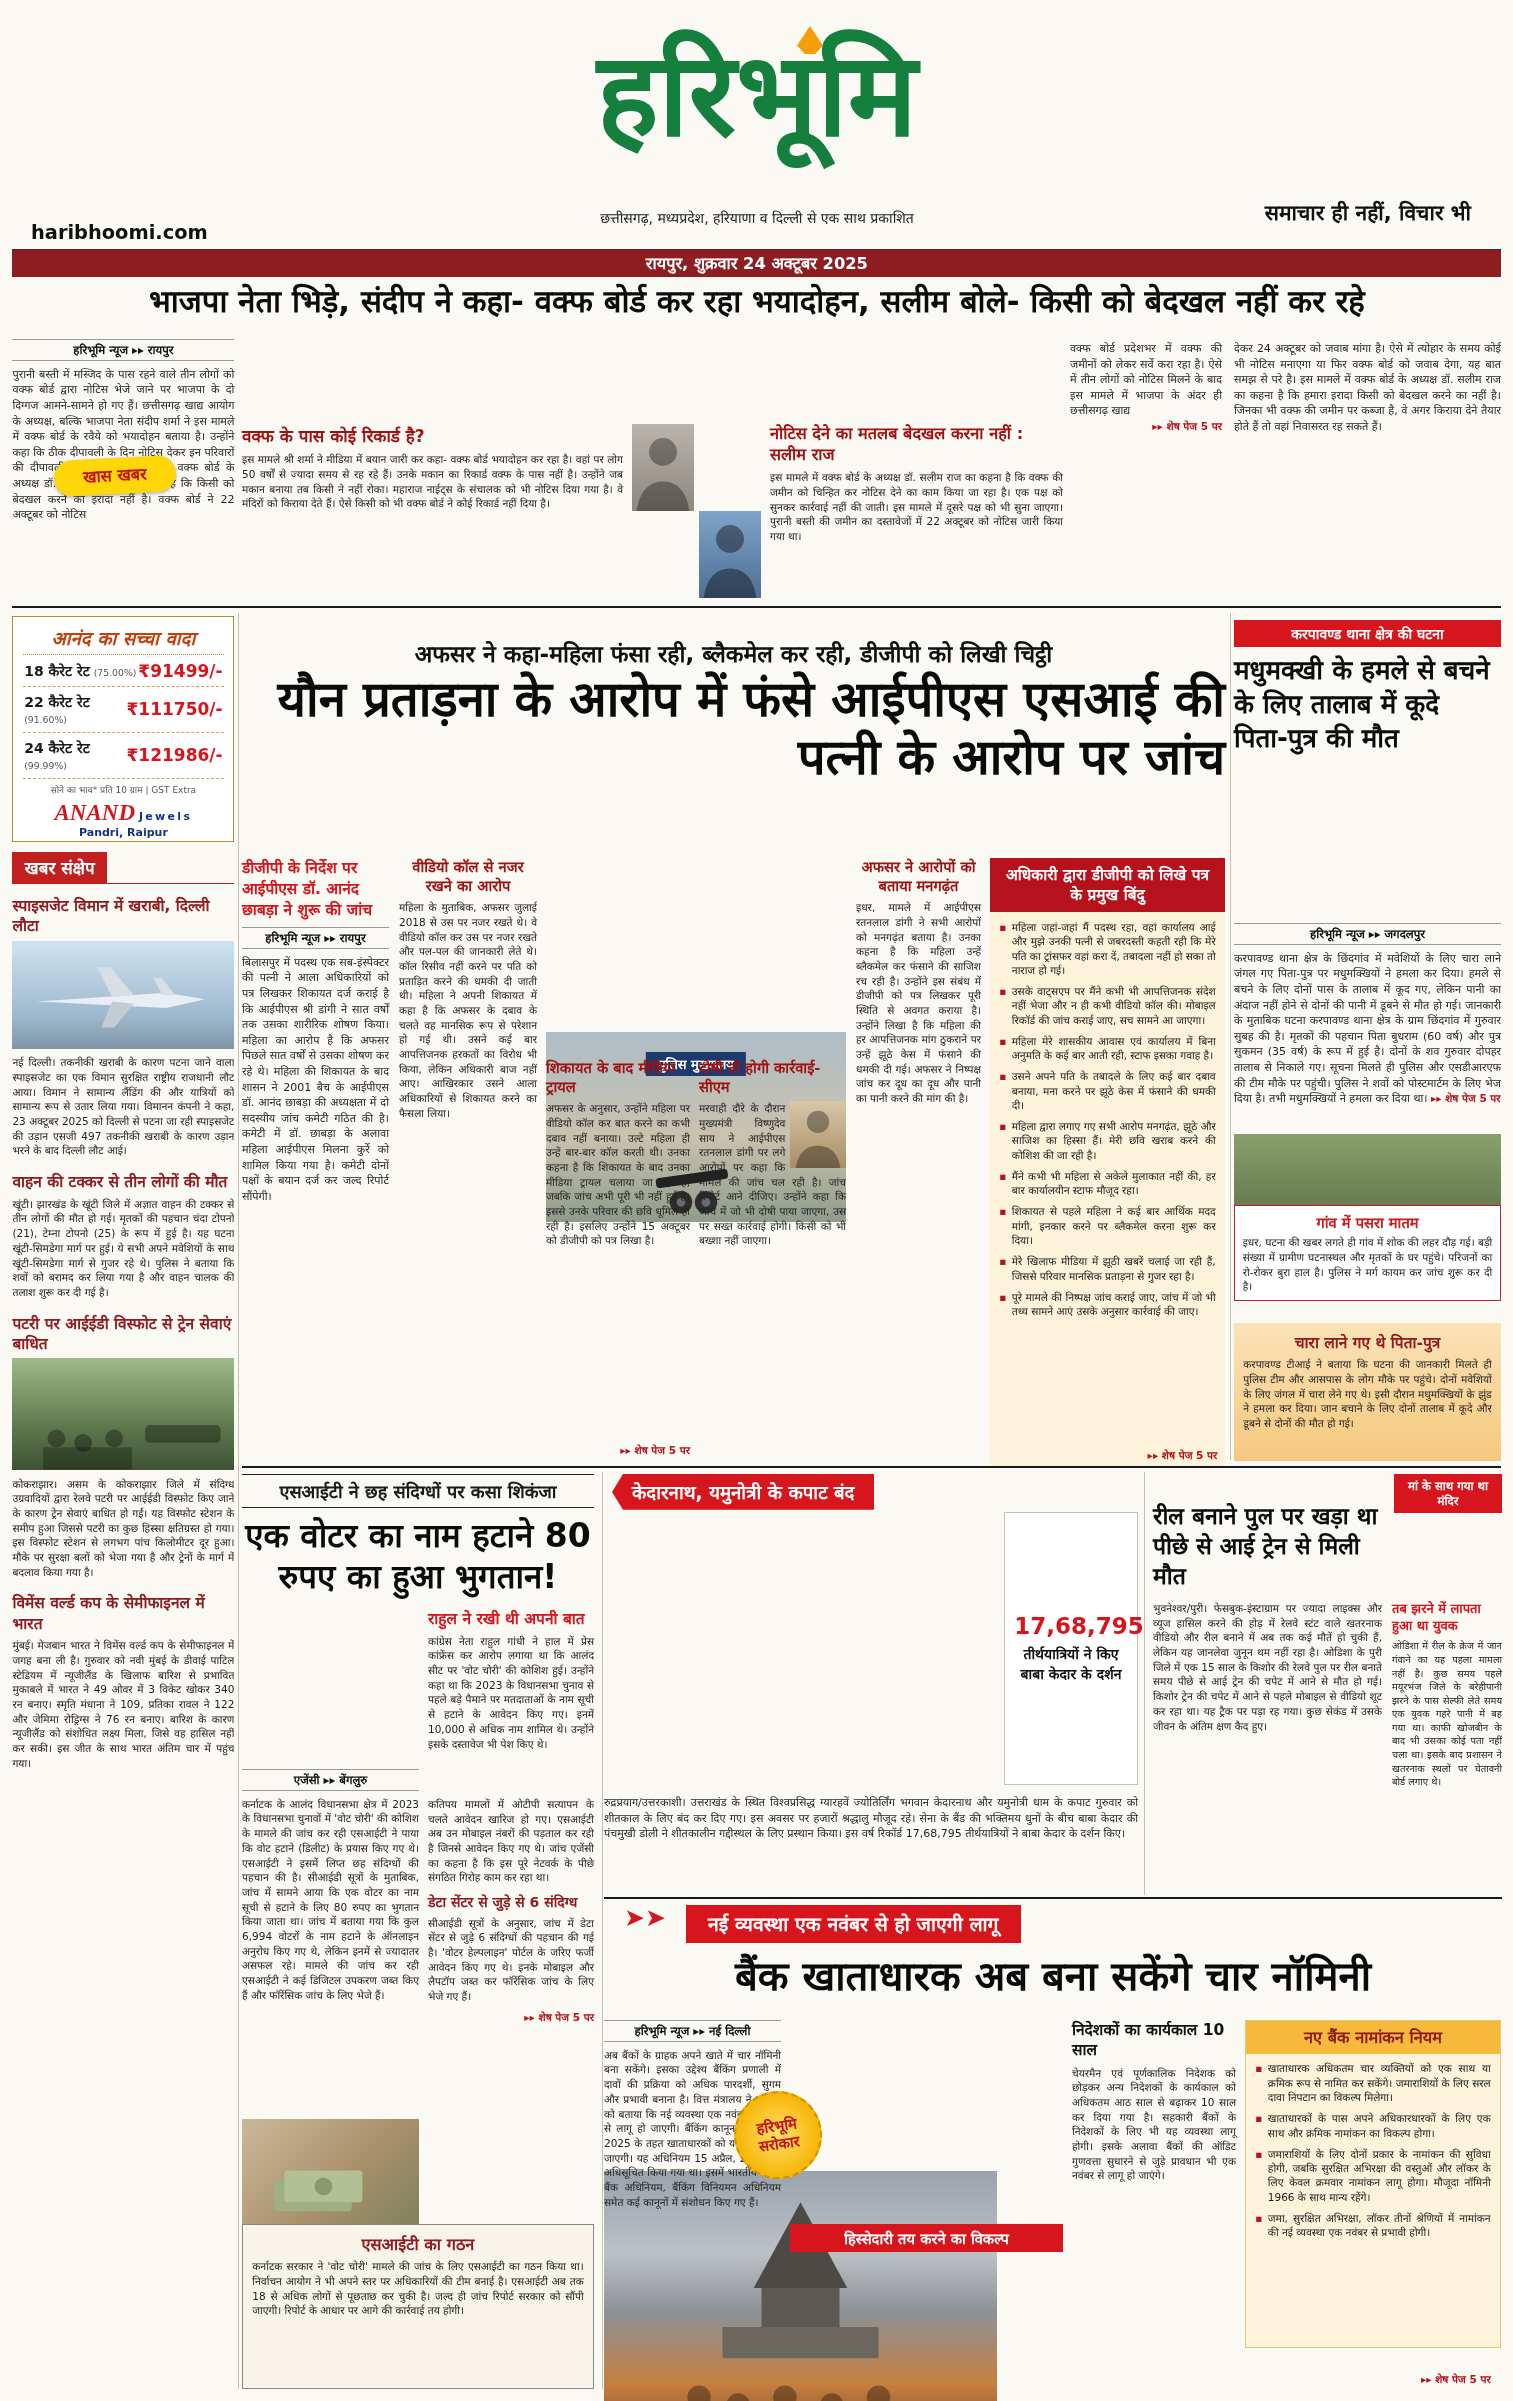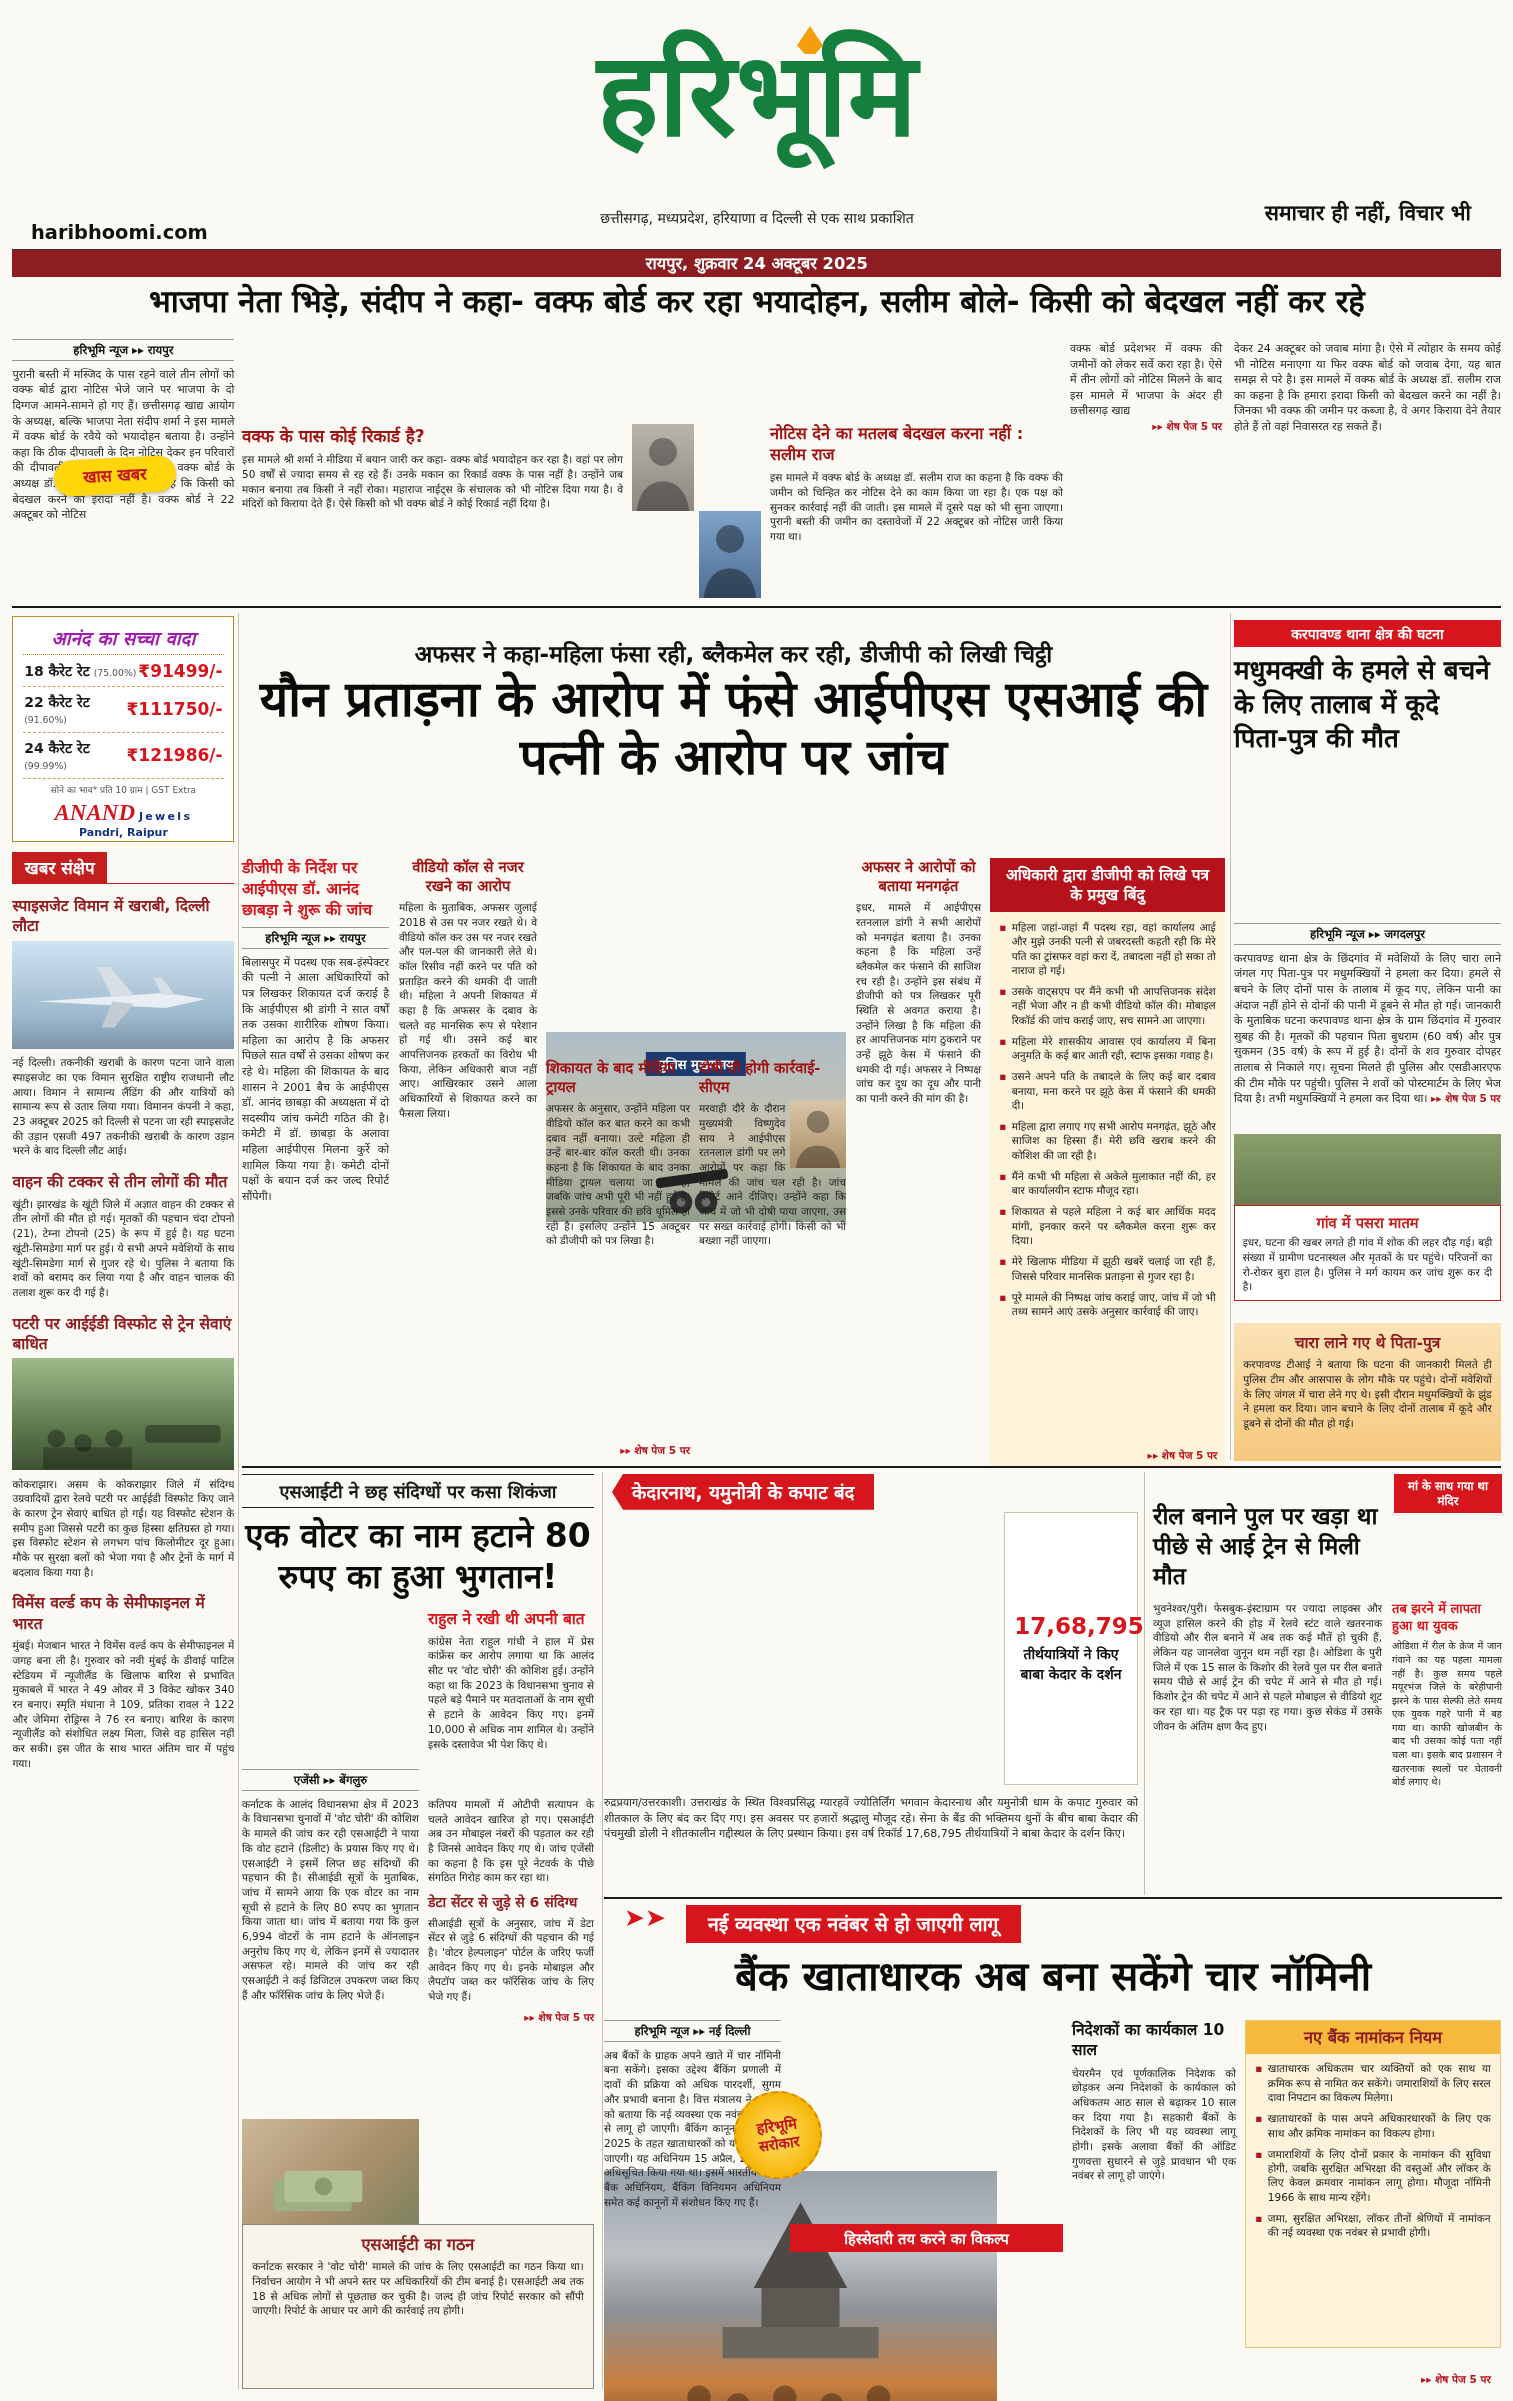--- a/index.html
+++ b/index.html
@@ -79,21 +79,21 @@
     <div class="jt">वक्फ बोर्ड प्रदेशभर में वक्फ की जमीनों को लेकर सर्वे करा रहा है। ऐसे में तीन लोगों को नोटिस मिलने के बाद इस मामले में भाजपा के अंदर ही छत्तीसगढ़ खाद्य</div>
     <div class="cont">▸▸ शेष पेज 5 पर</div>
   </div>
   <div class="abs jt" style="top:341px;left:1234px;width:267px;">देकर 24 अक्टूबर को जवाब मांगा है। ऐसे में त्योहार के समय कोई भी नोटिस मनाएगा या फिर वक्फ बोर्ड को जवाब देगा, यह बात समझ से परे है। इस मामले में वक्फ बोर्ड के अध्यक्ष डॉ. सलीम राज का कहना है कि हमारा इरादा किसी को बेदखल करने का नहीं है। जिनका भी वक्फ की जमीन पर कब्जा है, वे अगर किराया देने तैयार होते हैं तो वहां निवासरत रह सकते हैं।</div>
 
   <div class="hrule" style="top:606px;left:12.4px;width:1489px;height:2.3px;"></div>
   <div class="vline" style="top:613px;left:238px;height:1776px;"></div>
   <div class="vline" style="top:613px;left:1230px;height:847px;"></div>
 
   <div class="abs" style="top:616px;left:12.4px;width:222px;height:226px;border:1.5px solid #b08c2a;background:#fff;padding:7.7px 9.3px;">
-    <div style="text-align:center;font-weight:800;font-style:italic;font-size:18.6px;color:#a21caf;border-bottom:1.5px dotted #b08c2a;padding-bottom:4.6px;">आनंद का सच्चा वादा</div>
+    <div style="text-align:center;font-weight:800;font-style:italic;font-size:18.6px;color:#c2410c;border-bottom:1.5px dotted #b08c2a;padding-bottom:4.6px;">आनंद का सच्चा वादा</div>
     <div class="goldrow">
       <div><span style="font-weight:bold;font-size:14px;">18 कैरेट रेट</span> <span style="font-size:9.3px;color:#555;">(75.00%)</span></div>
       <div style="color:#d6161c;font-weight:800;font-size:17px;">₹91499/-</div>
     </div>
     <div class="goldrow">
       <div><span style="font-weight:bold;font-size:14px;">22 कैरेट रेट</span> <span style="font-size:9.3px;color:#555;">(91.60%)</span></div>
       <div style="color:#d6161c;font-weight:800;font-size:17px;">₹111750/-</div>
     </div>
     <div class="goldrow">
       <div><span style="font-weight:bold;font-size:14px;">24 कैरेट रेट</span> <span style="font-size:9.3px;color:#555;">(99.99%)</span></div>
@@ -144,21 +144,21 @@
       <div class="jtsm">कोकराझार। असम के कोकराझार जिले में संदिग्ध उग्रवादियों द्वारा रेलवे पटरी पर आईईडी विस्फोट किए जाने के कारण ट्रेन सेवाएं बाधित हो गईं। यह विस्फोट स्टेशन के समीप हुआ जिससे पटरी का कुछ हिस्सा क्षतिग्रस्त हो गया। इस विस्फोट स्टेशन से लगभग पांच किलोमीटर दूर हुआ। मौके पर सुरक्षा बलों को भेजा गया है और ट्रेनों के मार्ग में बदलाव किया गया है।</div>
     </div>
 
     <div style="margin-top:14px;">
       <div style="font-size:15.5px;font-weight:800;color:#8e1d22;line-height:1.3;margin-bottom:4.6px;">विमेंस वर्ल्ड कप के सेमीफाइनल में भारत</div>
       <div class="jtsm">मुंबई। मेजबान भारत ने विमेंस वर्ल्ड कप के सेमीफाइनल में जगह बना ली है। गुरुवार को नवी मुंबई के डीवाई पाटिल स्टेडियम में न्यूजीलैंड के खिलाफ बारिश से प्रभावित मुकाबले में भारत ने 49 ओवर में 3 विकेट खोकर 340 रन बनाए। स्मृति मंधाना ने 109, प्रतिका रावल ने 122 और जेमिमा रोड्रिग्स ने 76 रन बनाए। बारिश के कारण न्यूजीलैंड को संशोधित लक्ष्य मिला, जिसे वह हासिल नहीं कर सकी। इस जीत के साथ भारत अंतिम चार में पहुंच गया।</div>
     </div>
   </div>
 
   <div class="abs" style="top:637px;left:242px;width:983px;text-align:center;font-size:23px;font-weight:800;color:#101010;">अफसर ने कहा-महिला फंसा रही, ब्लैकमेल कर रही, डीजीपी को लिखी चिट्ठी</div>
-  <div class="abs" style="top:671px;left:242px;width:983px;text-align:center;font-size:49px;font-weight:800;line-height:1.18;color:#0a0a0a;">यौन प्रताड़ना के आरोप में फंसे आईपीएस एसआई की पत्नी के आरोप पर जांच</div>
+  <div class="abs" style="top:671px;left:242px;width:983px;text-align:right;font-size:49px;font-weight:800;line-height:1.18;color:#0a0a0a;">यौन प्रताड़ना के आरोप में फंसे आईपीएस एसआई की पत्नी के आरोप पर जांच</div>
 
   <div class="abs" style="top:858px;left:242px;width:147px;height:602px;">
     <div style="color:#d6161c;font-weight:800;font-size:15.5px;line-height:1.35;margin-bottom:6.2px;">डीजीपी के निर्देश पर आईपीएस डॉ. आनंद छाबड़ा ने शुरू की जांच</div>
     <div class="byline">हरिभूमि न्यूज ▸▸ रायपुर</div>
     <div class="jt">बिलासपुर में पदस्थ एक सब-इंस्पेक्टर की पत्नी ने आला अधिकारियों को पत्र लिखकर शिकायत दर्ज कराई है कि आईपीएस श्री डांगी ने सात वर्षों तक उसका शारीरिक शोषण किया। महिला का आरोप है कि अफसर पिछले सात वर्षों से उसका शोषण कर रहे थे। महिला की शिकायत के बाद शासन ने 2001 बैच के आईपीएस डॉ. आनंद छाबड़ा की अध्यक्षता में दो सदस्यीय जांच कमेटी गठित की है। कमेटी में डॉ. छाबड़ा के अलावा महिला आईपीएस मिलना कुर्रे को शामिल किया गया है। कमेटी दोनों पक्षों के बयान दर्ज कर जल्द रिपोर्ट सौंपेगी।</div>
   </div>
 
   <div class="abs" style="top:858px;left:399px;width:138px;height:602px;">
     <div class="boxtitle" style="font-size:14.7px;text-align:center;">वीडियो कॉल से नजर रखने का आरोप</div>
     <div class="jtsm">महिला के मुताबिक, अफसर जुलाई 2018 से उस पर नजर रखते थे। वे वीडियो कॉल कर उस पर नजर रखते और पल-पल की जानकारी लेते थे। कॉल रिसीव नहीं करने पर पति को प्रताड़ित करने की धमकी दी जाती थी। महिला ने अपनी शिकायत में कहा है कि अफसर के दबाव के चलते वह मानसिक रूप से परेशान हो गई थी। उसने कई बार आपत्तिजनक हरकतों का विरोध भी किया, लेकिन अधिकारी बाज नहीं आए। आखिरकार उसने आला अधिकारियों से शिकायत करने का फैसला लिया।</div>

